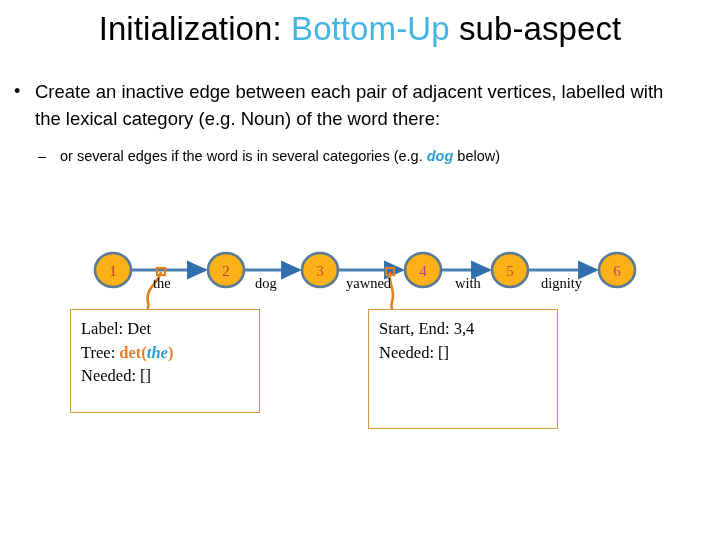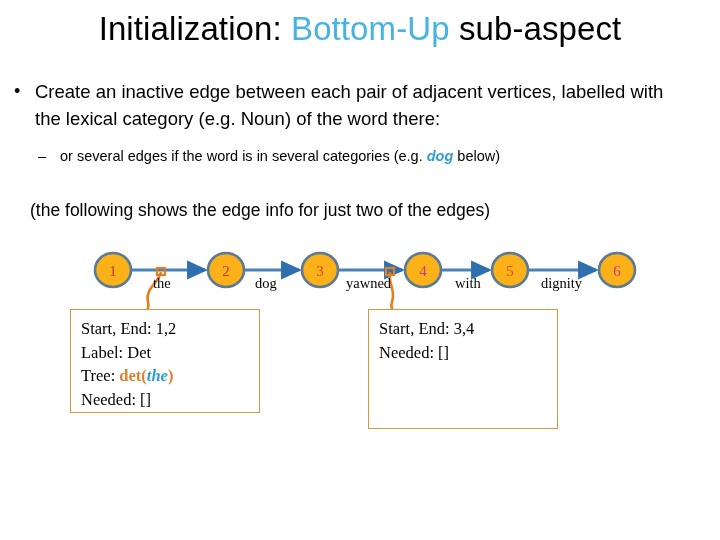--- a/index.html
+++ b/index.html
@@ -174,21 +174,20 @@
   <div class="bullet1">
     <span class="marker">•</span>
     <span class="btext">Create an inactive edge between each pair of adjacent vertices, labelled with the lexical category (e.g. Noun) of the word there:</span>
   </div>
 
   <div class="bullet2">
     <span class="marker">–</span>
     <span class="btext"><span>or several edges if the word is in several categories (e.g. </span><span class="word-dog">dog</span><span> below)</span></span>
   </div>
 
-  <div class="note">(the following shows the edge info for just two of the edges)</div>
 
   <div id="chart">
     <svg id="chart-svg" width="720" height="200" viewBox="0 0 720 200">
       <defs>
         <marker id="arrowhead" markerWidth="7" markerHeight="7" refX="5.6" refY="3" orient="auto">
           <path d="M0,0 L6.5,3 L0,6 Z" fill="#2f6fae"></path>
         </marker>
       </defs>
       <g id="edges-layer">
           <line x1="132" y1="38" x2="205" y2="38" stroke="#4a80b4" stroke-width="3.2" marker-end="url(#arrowhead)"></line>
@@ -233,21 +232,20 @@
           <text x="153" y="56" class="edge-word">the</text>
           <text x="255" y="56" class="edge-word">dog</text>
           <text x="346" y="56" class="edge-word">yawned</text>
           <text x="455" y="56" class="edge-word">with</text>
           <text x="541" y="56" class="edge-word">dignity</text>
         </g>
     </svg>
   </div>
 
   <div class="info-box" id="info-box-1">
-    <div class="info-line"><span>Start, End: </span><span>1,2</span></div>
     <div class="info-line"><span>Label: </span><span>Det</span></div>
     <div class="info-line"><span>Tree: </span><span class="tree-cat">det</span><span class="tree-paren">(</span><span class="tree-word">the</span><span class="tree-paren">)</span></div>
     <div class="info-line"><span>Needed: </span><span>[]</span></div>
   </div>
 
   <div class="info-box" id="info-box-2">
     <div class="info-line"><span>Start, End: </span><span>3,4</span></div>
     <div class="info-line"><span>Needed: </span><span>[]</span></div>
   </div>
 

